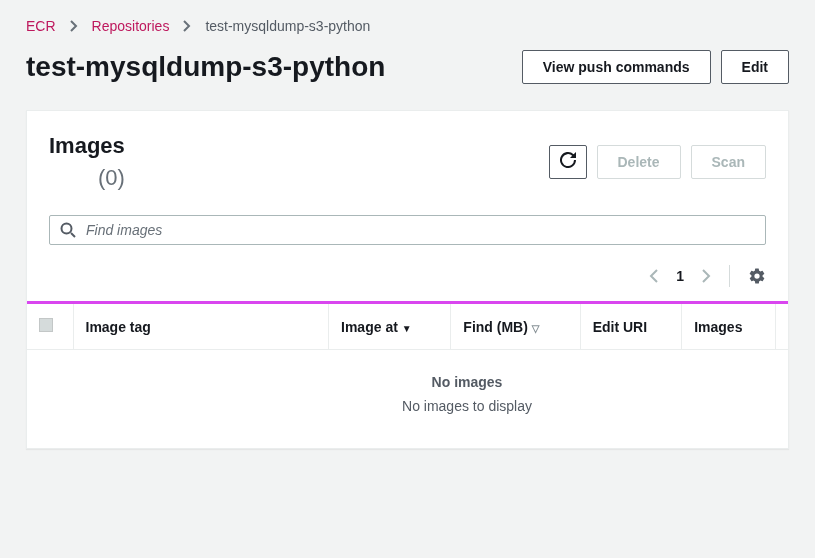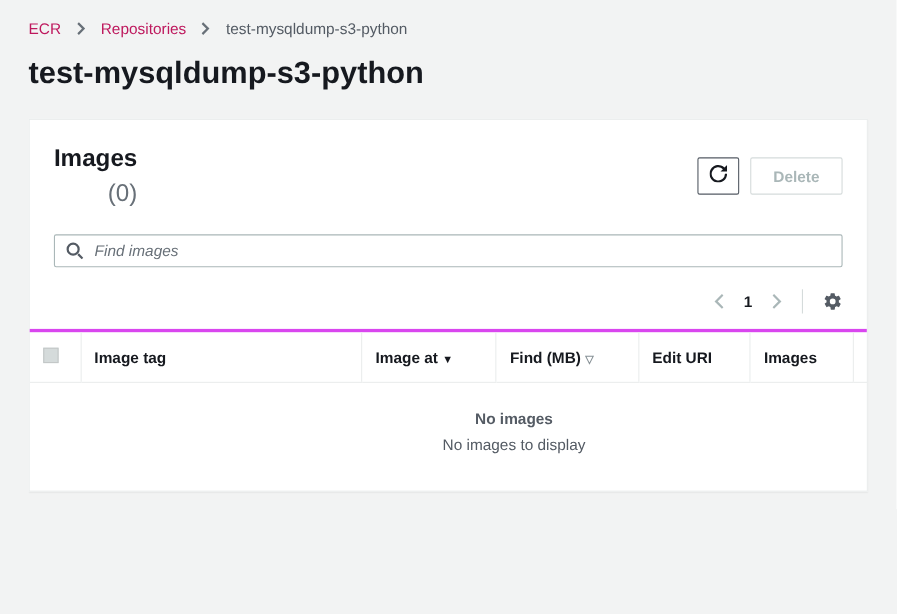--- a/index.html
+++ b/index.html
@@ -171,39 +171,42 @@
       <svg width="8" height="12" viewBox="0 0 8 12">
           <path d="M1 1l5 5-5 5" stroke="currentColor" stroke-width="2" fill="none"></path>
         </svg>
     </span>
     <span class="current">test-mysqldump-s3-python</span>
   </nav>
 
   <div class="header-row">
     <h1>test-mysqldump-s3-python</h1>
     <div class="header-actions">
+      <button class="btn">View push commands</button>
+      <button class="btn">Edit</button>
     </div>
   </div>
 
   <div class="panel panel-outer">
     <div class="panel-inner">
       <div class="images-header">
         <h2>
           <span>Images</span>
           <span class="count">(0)</span>
         </h2>
         <div class="images-btns">
           <button class="btn btn-icon">
             <span>
               <svg width="16" height="16" viewBox="0 0 16 16">
                   <path d="M13.6 2.3A8 8 0 1 0 16 8h-2a6 6 0 1 1-1.8-4.2L10 6h6V0z" fill="#16191f"></path>
                 </svg>
             </span>
           </button>
           <button class="btn" disabled="">Delete</button>
+          <button class="btn" disabled="">Scan</button>
         </div>
       </div>
 
       <div class="search-wrap">
         <span class="search-icon">
           <svg width="16" height="16" viewBox="0 0 16 16">
               <circle cx="6.5" cy="6.5" r="5" stroke="currentColor" stroke-width="2" fill="none"></circle>
               <line x1="11" y1="11" x2="15" y2="15" stroke="currentColor" stroke-width="2"></line>
             </svg>
         </span>

